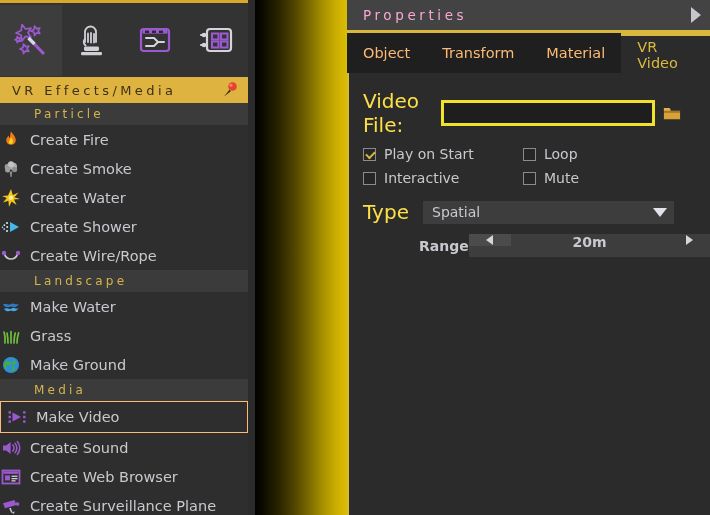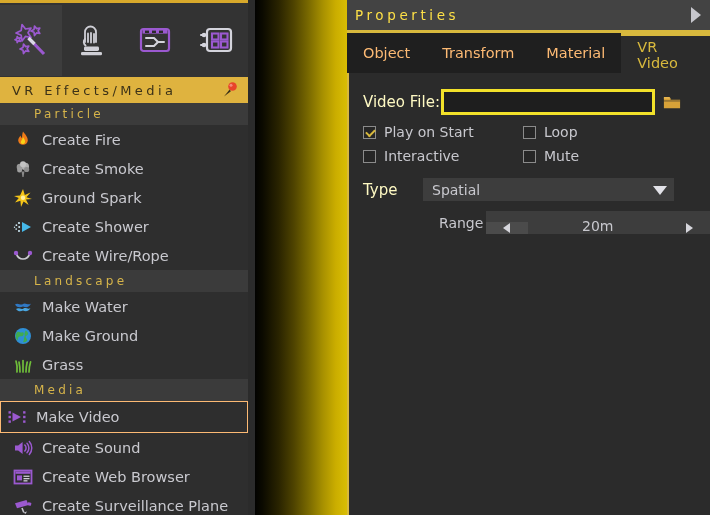--- a/index.html
+++ b/index.html
@@ -39,21 +39,21 @@
   #pin-icon{position:absolute;right:8px;top:3px;width:20px;height:20px;cursor:pointer;}
 
   #item-list{height:415px;overflow:hidden;}
   .section-hdr{
     height:22px;background:#3b3b3b;display:flex;align-items:center;
     color:#d6b44a;font-size:12px;letter-spacing:3.2px;padding-left:34px;
     box-sizing:border-box;
   }
   .list-item{
     height:29px;display:flex;align-items:center;box-sizing:border-box;
-    padding-left:12px;cursor:pointer;position:relative;
+    padding-left:0;cursor:pointer;position:relative;
   }
   .list-item.highlight{
     border:1px solid #fdba74;height:32px;padding-left:5px;background:#2e2e2e;
   }
   .li-icon{width:22px;height:22px;flex:0 0 22px;display:flex;align-items:center;justify-content:center;margin-right:8px;}
   .li-label{color:#c9c9cf;font-size:14.5px;}
 
   
   #viewport{
     position:absolute;left:248px;top:0;width:99px;height:515px;
@@ -70,38 +70,38 @@
     position:absolute;left:347px;top:0;width:363px;height:515px;
     background:#2b2b2b;
   }
   #props-edge{position:absolute;left:0;top:0;width:2px;height:515px;background:#d8b93d;}
   #props-hdr{
     position:relative;height:30px;background:#434343;
     display:flex;align-items:center;
     border-bottom:3px solid #d8b93d;
   }
   #props-hdr .ttl{
-    color:#fde047;font-size:13.5px;letter-spacing:3.6px;margin-left:8px;
+    color:#f9a8d4;font-size:13.5px;letter-spacing:3.6px;margin-left:16px;
   }
   #collapse-arrow{position:absolute;right:4px;top:4px;cursor:pointer;}
 
   #tabs{height:40px;background:#1f1f1f;display:flex;align-items:stretch;position:relative;}
   .tab{
     display:flex;align-items:center;justify-content:center;
     color:#fdba74;font-size:14.5px;cursor:pointer;box-sizing:border-box;
     padding:0 16px;
   }
   .tab.active{
     background:#2b2b2b;color:#d8b93d;border-top:3px solid #d8b93d;
   }
   #tab-fill{flex:1;background:#2b2b2b;}
 
   #form{position:relative;padding:16px 0 0 16px;}
   .row{display:flex;align-items:center;margin-bottom:10px;}
-  .lbl{color:#fef9c3;font-size:15px;}
+  .lbl{color:#fde047;font-size:20px;}
 
   #file-row{margin-bottom:9px;}
   #file-label{width:78px;}
   #file-input{
     width:214px;height:26px;background:#1e1e1e;border:3px solid #f2e12a;
     box-sizing:border-box;color:#d0d0d0;font-size:13px;
     font-family:"DejaVu Sans","Liberation Sans",sans-serif;
     padding:0 5px;outline:none;
   }
   #folder-icon{margin-left:8px;width:18px;height:16px;cursor:pointer;}
@@ -121,23 +121,23 @@
   .cb-lbl{color:#c8c8ce;font-size:14px;}
 
   #type-row{margin-top:14px;margin-bottom:10px;}
   #type-label{width:60px;}
   #type-select{
     width:251px;height:23px;background:#3d3d3d;display:flex;align-items:center;
     justify-content:space-between;padding:0 6px 0 9px;box-sizing:border-box;cursor:pointer;
   }
   #type-value{color:#c8c8ce;font-size:14px;}
 
-  #range-row{margin-left:76px;}
+  #range-row{margin-left:56px;font-weight:bold;}
   #range-label{width:52px;color:#c8c8ce;font-size:14px;}
-  #range-ctrl{display:flex;width:251px;height:23px;background:#3d3d3d;align-items:flex-end;}
+  #range-ctrl{display:flex;width:251px;height:23px;background:#3d3d3d;align-items:flex-start;}
   .rng-btn{width:42px;display:flex;align-items:center;justify-content:center;cursor:pointer;}
   .rng-btn.left{background:#4b4b4b;}
   #range-value{flex:1;display:flex;align-items:center;justify-content:center;color:#c8c8ce;font-size:14px;}
 </style>
 </head>
 <body>
 
 <div id="app">
 
   <div id="left-panel">
@@ -235,21 +235,21 @@
           </span>
           <span class="li-label">Create Smoke</span>
         </div>
         <div class="list-item">
           <span class="li-icon">
             <svg width="20" height="20" viewBox="0 0 20 20">
               <path d="M10 1 L11.8 7 L17.5 4.5 L13.4 9.3 L19 11 L13 11.6 L15.6 17 L10.6 13.5 L8 19 L7.4 12.8 L2 14.4 L5.8 10 L1 8 L7 7.4 Z" fill="#f5c518"></path>
               <circle cx="10" cy="9.8" r="2.2" fill="#fff0a0"></circle>
             </svg>
           </span>
-          <span class="li-label">Ground Spark</span>
+          <span class="li-label">Create Water</span>
         </div>
         <div class="list-item">
           <span class="li-icon">
             <svg width="20" height="20" viewBox="0 0 20 20">
               <path d="M9 5 L18 10 L9 15 L9 11.5 L9 8.5 Z" fill="#46b8e8"></path>
               <g fill="#cfe9f5">
                 <circle cx="6" cy="6" r="1.1"></circle>
                 <circle cx="3.4" cy="8.2" r="0.9"></circle>
                 <circle cx="6.2" cy="10" r="1"></circle>
                 <circle cx="3.2" cy="12" r="0.85"></circle>
@@ -276,40 +276,40 @@
             <svg width="20" height="20" viewBox="0 0 20 20">
               <path d="M2 7.5 C5 5 7.5 9 10 7 C12.5 5 15 9 18 6.5 C16 11 12.5 10.5 10 9.4 C7.5 10.6 4 11 2 7.5 Z" fill="#2f78c4"></path>
               <path d="M3 12 C6 10 8 13 10.5 11.4 C13 9.9 15 13 17.5 11 C15.5 15 12 14.6 10 13.6 C7.5 14.8 5 14.7 3 12 Z" fill="#49a6e0"></path>
             </svg>
           </span>
           <span class="li-label">Make Water</span>
         </div>
         <div class="list-item">
           <span class="li-icon">
             <svg width="20" height="20" viewBox="0 0 20 20">
-              <circle cx="10" cy="10" r="8" fill="#2f8fd6"></circle>
-              <path d="M4 6 C6 5 7.5 7 9 6.4 C10.5 5.8 11.5 8 10.2 9.4 C9 10.8 6.6 9.8 5.6 11 C4.6 12.2 5.4 14 4 14.6 A8 8 0 0 1 4 6 Z" fill="#3fab52"></path>
-              <path d="M12.5 4.4 C14.6 5.2 15.6 7.2 14.8 8.6 C14 10 12.4 9.4 12.6 11 C12.8 12.6 14.8 12.8 14.2 14.6 C13.2 16 11 16.8 10 16 C11.6 14 10.4 12.6 11.4 11 C12.4 9.4 11 8.4 11.6 7 C12.1 5.9 12.2 5.1 12.5 4.4 Z" fill="#3fab52"></path>
-            </svg>
-          </span>
-          <span class="li-label">Make Ground</span>
-        </div>
-        <div class="list-item">
-          <span class="li-icon">
-            <svg width="20" height="20" viewBox="0 0 20 20">
               <g fill="none" stroke="#6fbe3a" stroke-width="1.7" stroke-linecap="round">
                 <path d="M4 17 C4.5 12 4 9 3 6"></path>
                 <path d="M7 17 C7 12 6.5 9.5 6 7"></path>
                 <path d="M10 17 C10 11.5 10 9 10 5.5"></path>
                 <path d="M13 17 C13 12 13.6 9.5 14.2 7"></path>
                 <path d="M16 17 C16 12.5 16.8 9.5 17.6 6.8"></path>
               </g>
             </svg>
           </span>
           <span class="li-label">Grass</span>
+        </div>
+        <div class="list-item">
+          <span class="li-icon">
+            <svg width="20" height="20" viewBox="0 0 20 20">
+              <circle cx="10" cy="10" r="8" fill="#2f8fd6"></circle>
+              <path d="M4 6 C6 5 7.5 7 9 6.4 C10.5 5.8 11.5 8 10.2 9.4 C9 10.8 6.6 9.8 5.6 11 C4.6 12.2 5.4 14 4 14.6 A8 8 0 0 1 4 6 Z" fill="#3fab52"></path>
+              <path d="M12.5 4.4 C14.6 5.2 15.6 7.2 14.8 8.6 C14 10 12.4 9.4 12.6 11 C12.8 12.6 14.8 12.8 14.2 14.6 C13.2 16 11 16.8 10 16 C11.6 14 10.4 12.6 11.4 11 C12.4 9.4 11 8.4 11.6 7 C12.1 5.9 12.2 5.1 12.5 4.4 Z" fill="#3fab52"></path>
+            </svg>
+          </span>
+          <span class="li-label">Make Ground</span>
         </div>
         <div class="section-hdr">Media</div>
         <div class="list-item highlight">
           <span class="li-icon">
             <svg width="20" height="20" viewBox="0 0 20 20">
               <path d="M5.5 5.5 L14 10 L5.5 14.5 Z" fill="#9b59d0"></path>
               <g fill="#9b59d0">
                 <rect x="1.5" y="4.2" width="2.4" height="2.4"></rect>
                 <rect x="1.5" y="8.8" width="2.4" height="2.4"></rect>
                 <rect x="1.5" y="13.4" width="2.4" height="2.4"></rect>

